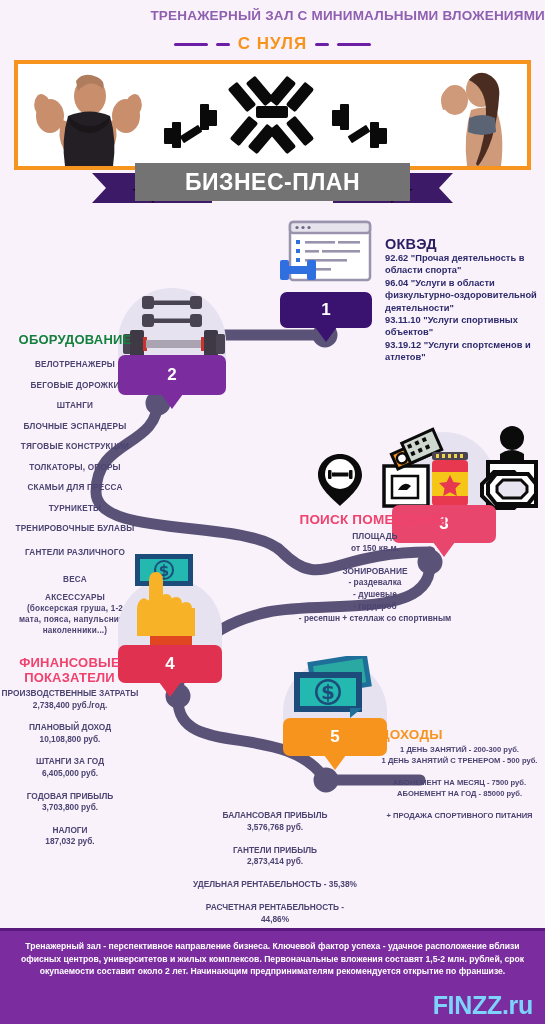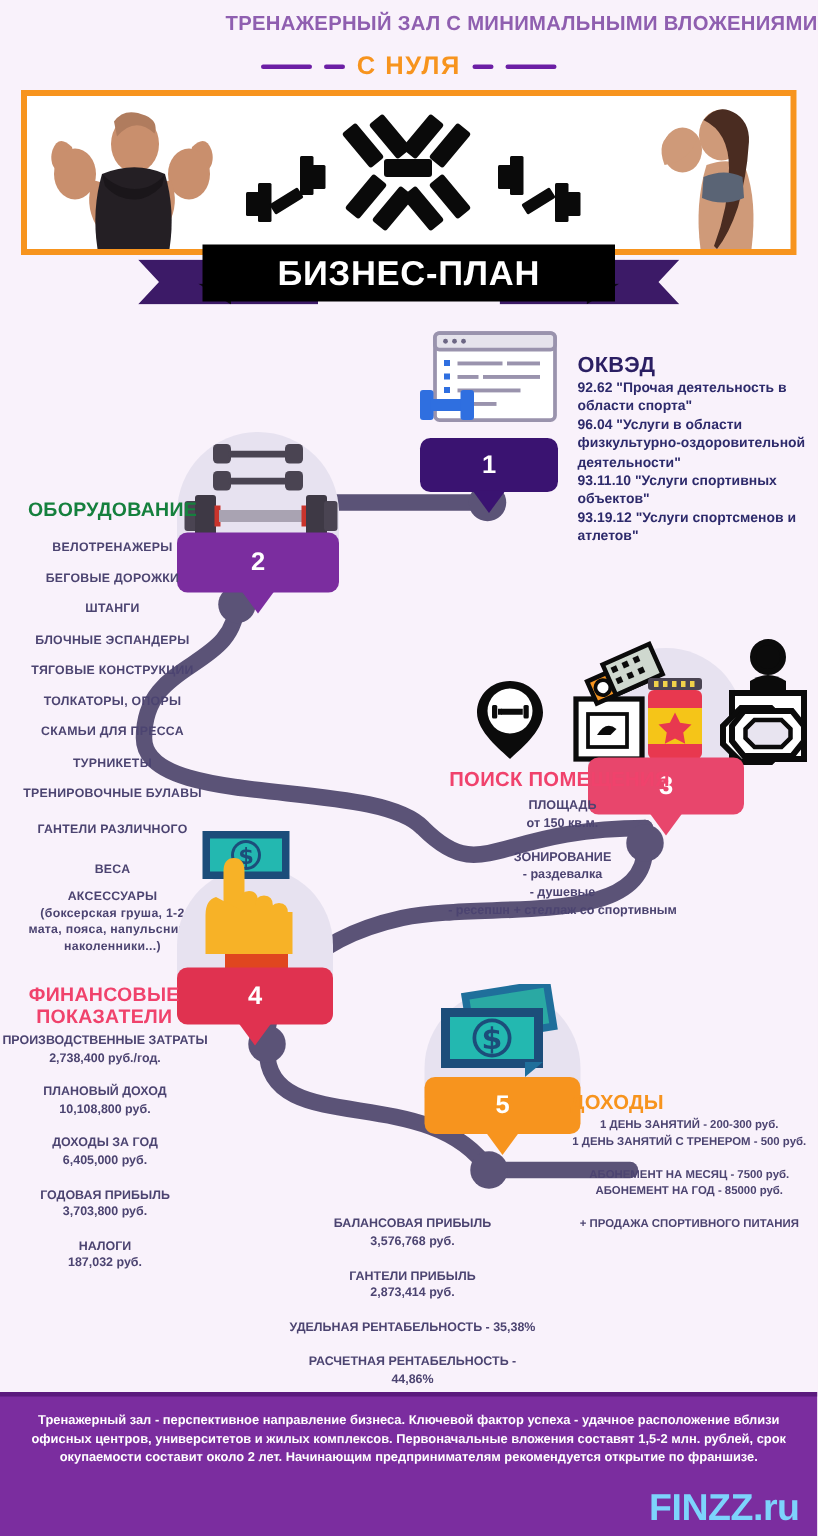--- a/index.html
+++ b/index.html
@@ -33,21 +33,21 @@
 
   
   .ribbon-wrap{position:absolute;top:163px;left:0;width:545px;height:42px;}
   .rib-left,.rib-right{position:absolute;top:10px;width:120px;height:30px;background:#3c1a67;}
   .rib-left{left:92px;clip-path:polygon(0 0,100% 0,100% 100%,0 100%,14px 50%);}
   .rib-right{right:92px;clip-path:polygon(0 0,100% 0,calc(100% - 14px) 50%,100% 100%,0 100%);}
   .rib-fold-l{position:absolute;left:132px;top:26px;width:22px;height:14px;background:#0e0a14;
      clip-path:polygon(0 0,100% 0,100% 100%);}
   .rib-fold-r{position:absolute;right:132px;top:26px;width:22px;height:14px;background:#0e0a14;
      clip-path:polygon(0 0,100% 0,0 100%);}
-  .rib-main{position:absolute;left:135px;top:0;width:275px;height:38px;background:#000000;
+  .rib-main{position:absolute;left:135px;top:0;width:275px;height:38px;background:#737373;
      display:flex;align-items:center;justify-content:center;}
   .rib-main span{color:#fff;font-size:23px;font-weight:bold;letter-spacing:.5px;}
 
   
   .flow{position:absolute;left:0;top:200px;width:545px;height:790px;}
 
   
   .card{position:absolute;}
   .card-dome{position:absolute;border-radius:60px 60px 0 0;background:#e7e2f0;}
   .badge{
@@ -341,20 +341,21 @@
     </div>
   </div>
   <div class="sec-h place-h">ПОИСК ПОМЕЩЕНИЯ</div>
   <div class="place-b">
     <p class="p">ПЛОЩАДЬ</p>
     <p class="p">от 150 кв.м.</p>
     <p class="p" style="height:11px"></p>
     <p class="p">ЗОНИРОВАНИЕ</p>
     <p class="p">- раздевалка</p>
     <p class="p">- душевые</p>
+    <p class="p">- гардероб</p>
     <p class="p">- ресепшн + стеллаж со  спортивным</p>
   </div>
 
   <div class="card">
     <div class="card-dome" style="left:118px;top:578px;width:104px;height:78px;"></div>
     <svg style="position:absolute;left:122px;top:550px;width:100px;height:106px;" viewBox="0 0 100 106">
       <rect x="13" y="4" width="58" height="32" fill="#1c4d7a"></rect>
       <rect x="18" y="9" width="48" height="22" fill="#23b8b0"></rect>
       <circle cx="42" cy="20" r="10" fill="#1c4d7a"></circle>
       <circle cx="42" cy="20" r="8" fill="#23b8b0"></circle>
@@ -376,21 +377,21 @@
     <span>ФИНАНСОВЫЕ</span><br>
     <span>ПОКАЗАТЕЛИ</span>
   </div>
   <div class="fin-b">
     <p class="p">ПРОИЗВОДСТВЕННЫЕ  ЗАТРАТЫ</p>
     <p class="p">2,738,400 руб./год.</p>
     <p class="p" style="height:11px"></p>
     <p class="p">ПЛАНОВЫЙ ДОХОД</p>
     <p class="p">10,108,800 руб.</p>
     <p class="p" style="height:11px"></p>
-    <p class="p">ДОХОДЫ  ЗА ГОД</p>
+    <p class="p">ШТАНГИ  ЗА ГОД</p>
     <p class="p">6,405,000 руб.</p>
     <p class="p" style="height:11px"></p>
     <p class="p">ГОДОВАЯ ПРИБЫЛЬ</p>
     <p class="p">3,703,800 руб.</p>
     <p class="p" style="height:11px"></p>
     <p class="p">НАЛОГИ</p>
     <p class="p">187,032 руб.</p>
   </div>
 
   <div class="card">

